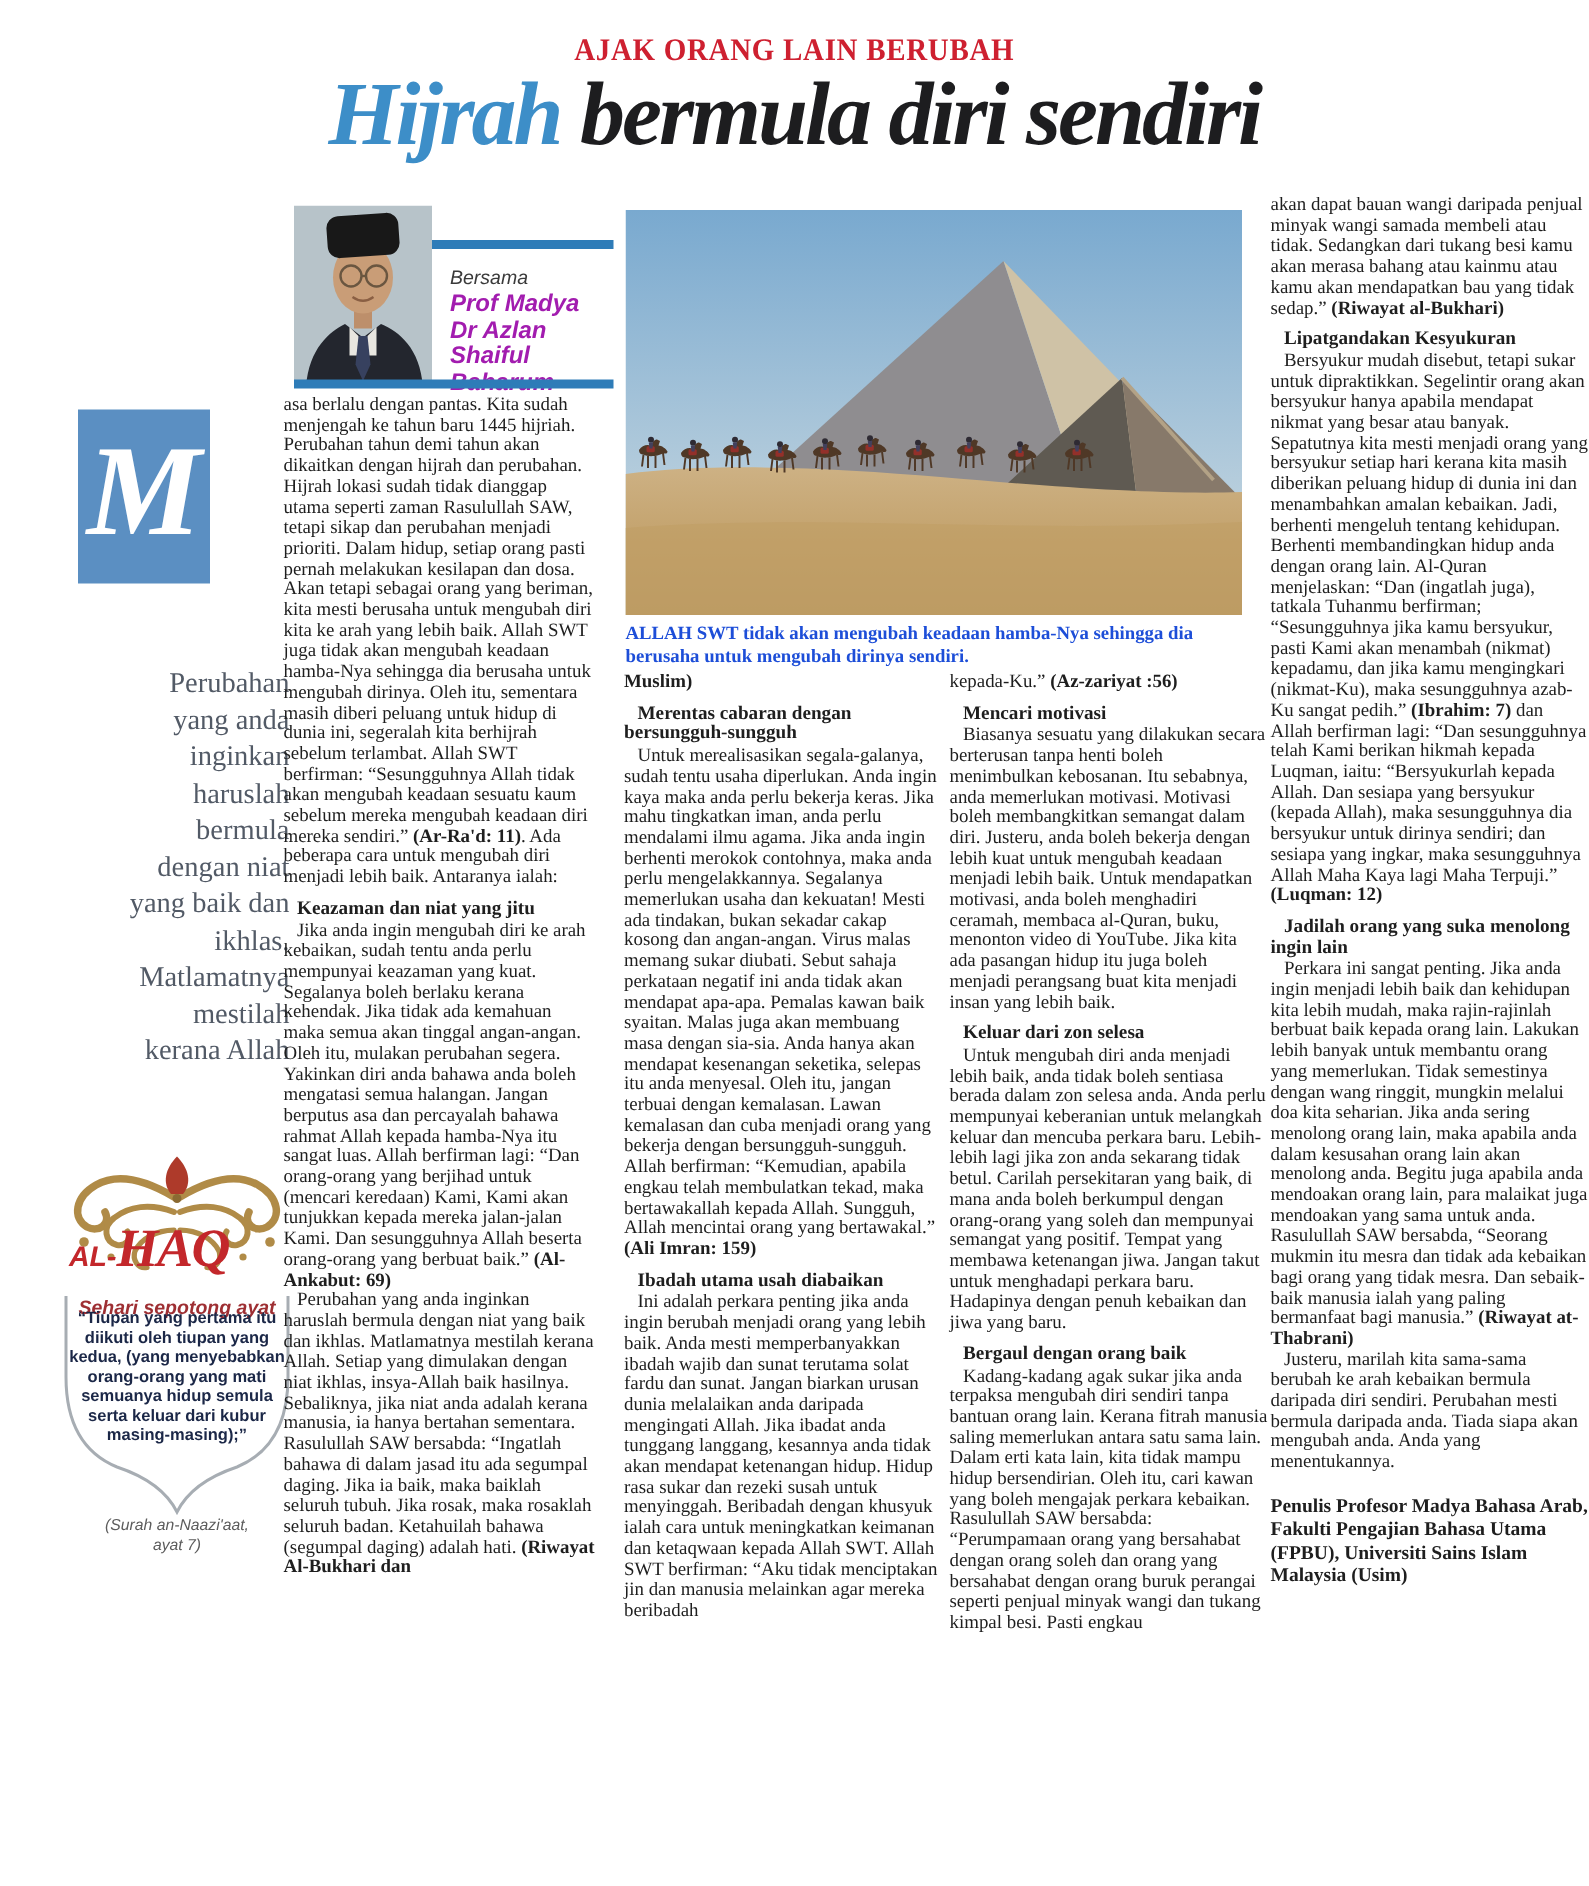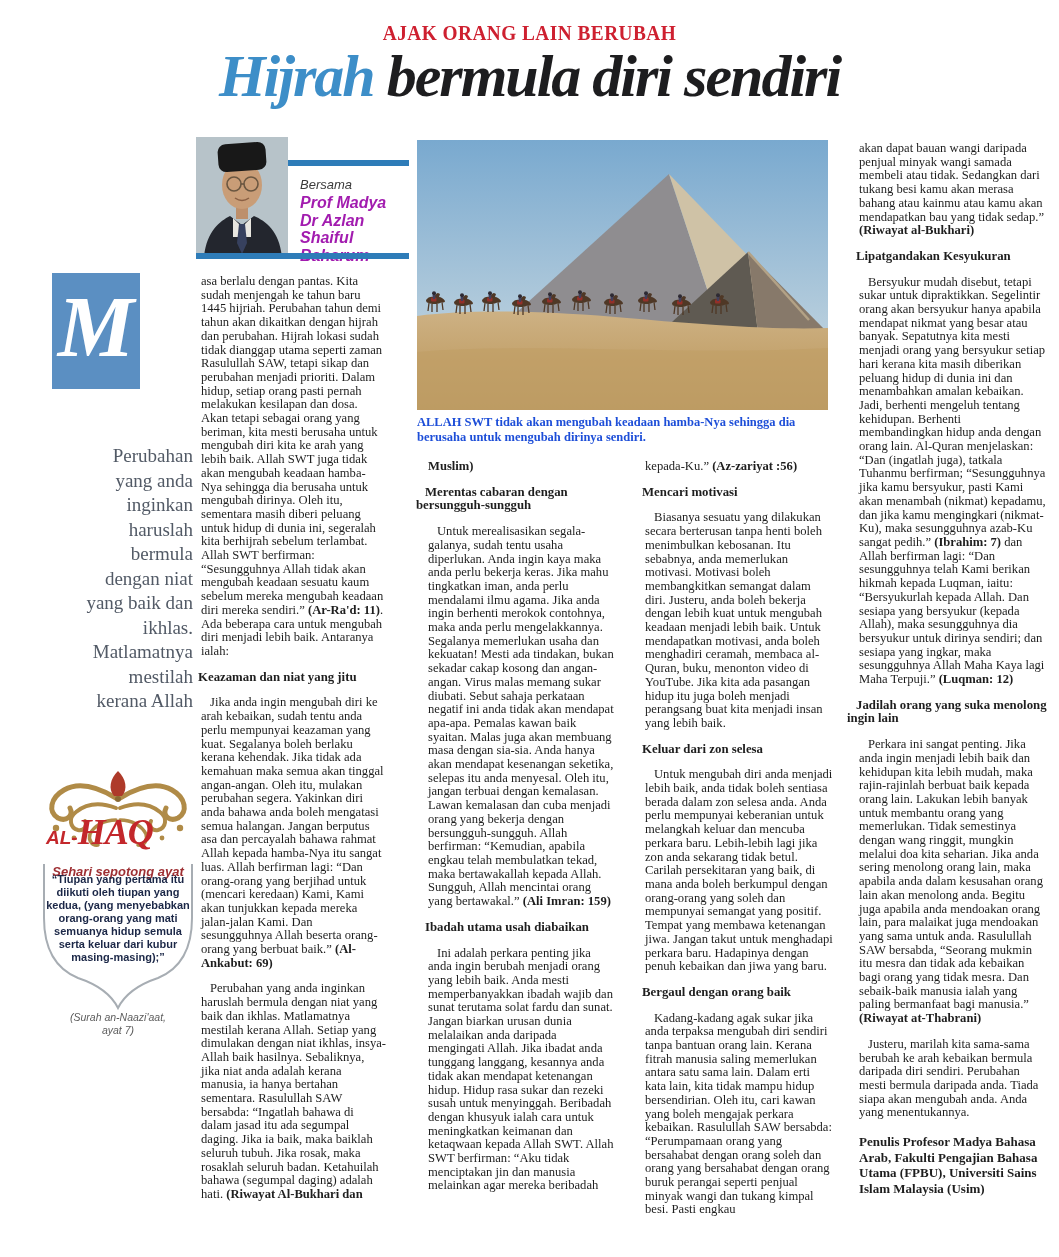--- a/index.html
+++ b/index.html
@@ -47,21 +47,21 @@
   
   .photo{position:absolute;left:417px;top:140px;width:411px;height:270px;}
   .caption{position:absolute;left:417px;top:415px;width:405px;font-weight:bold;
            font-size:12.5px;line-height:15px;color:#1d4ed8;}
   
   .col{position:absolute;font-size:12.6px;line-height:13.7px;color:#1e1e1e;text-align:left;}
   #col1{left:189px;top:263px;width:209px;}
   #col2{left:416px;top:448px;width:212px;}
   #col3{left:633px;top:448px;width:212px;}
   #col4{left:847px;top:130px;width:212px;}
-  .col p{margin:12px;text-indent:9px;}
+  .col p{margin:0;text-indent:9px;}
   .col p.noindent{text-indent:0;}
   .col h3{margin:7px 0 1px 0;font-size:12.8px;font-weight:bold;text-indent:9px;}
   .col p.credit{font-weight:bold;margin-top:14px;text-indent:0;font-size:13px;line-height:15.5px;}
 </style>
 </head>
 <body>
 
 <div class="page">
 
   <div class="kicker">AJAK ORANG LAIN BERUBAH</div>

